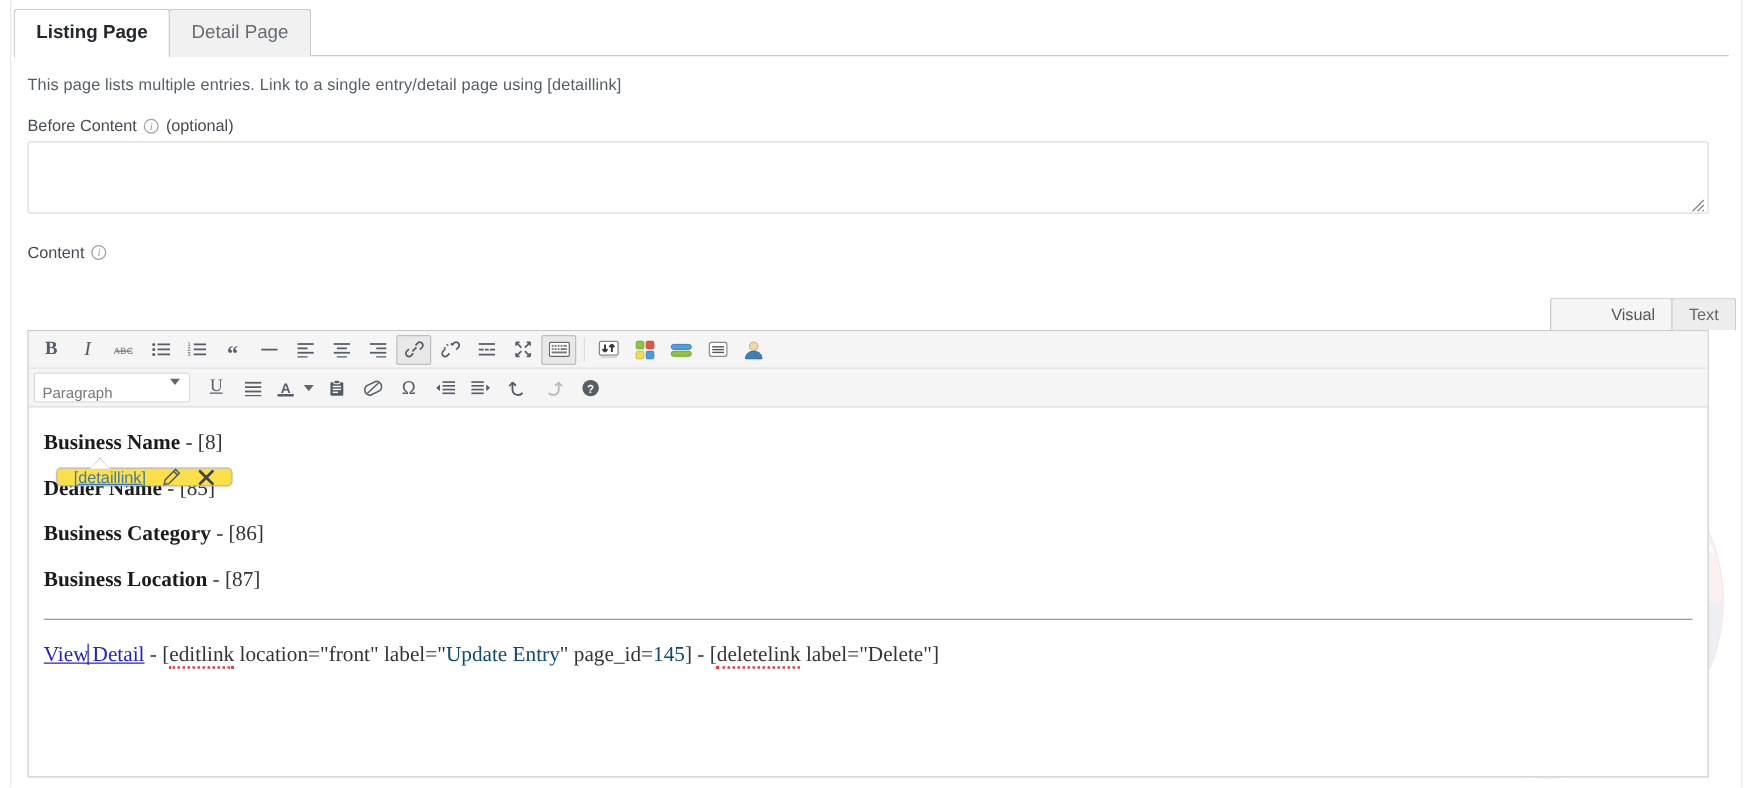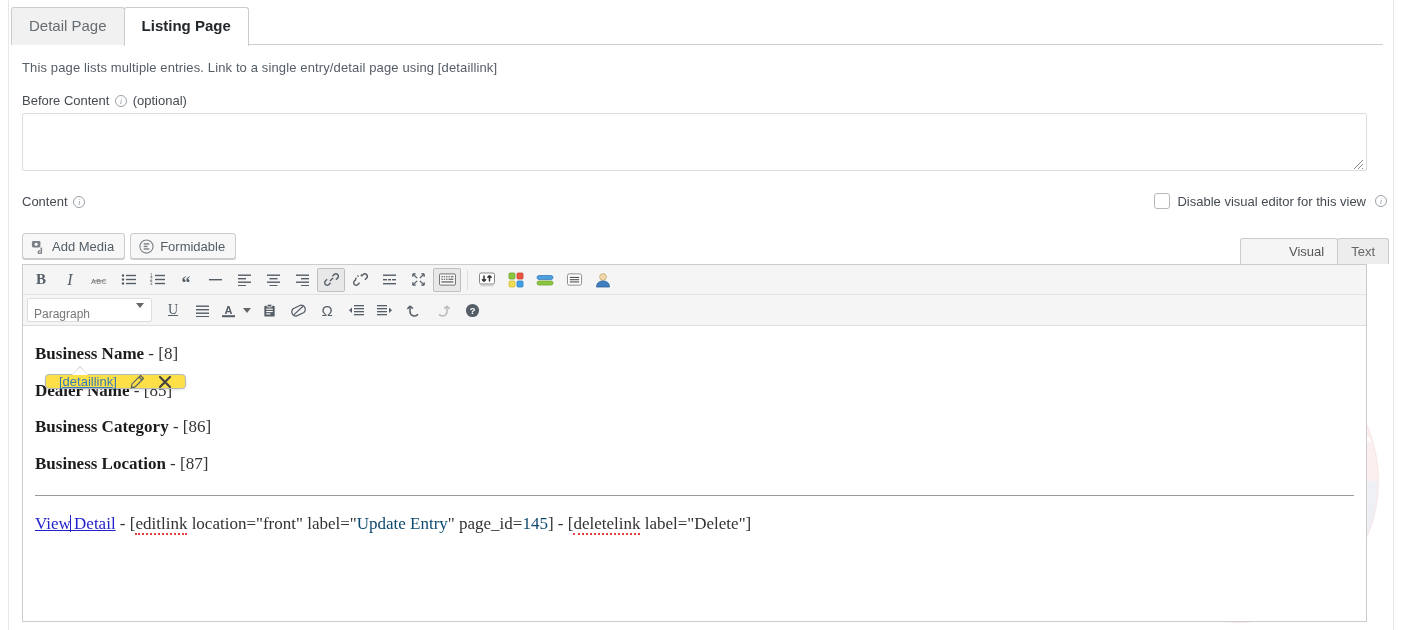--- a/index.html
+++ b/index.html
@@ -291,70 +291,46 @@
       <text x="149" y="150" text-anchor="middle" font-family="'Liberation Sans',sans-serif" font-size="58" fill="#e9ebf4">Web</text>
       <path d="M 196 96 C 232 118 226 160 196 182 C 214 150 212 120 196 96 Z" fill="#dfeccf"></path>
       <text x="140" y="212" text-anchor="middle" font-family="'Liberation Sans',sans-serif" font-size="54" fill="#f6f0d8">c</text>
       <text x="172" y="212" text-anchor="middle" font-family="'Liberation Sans',sans-serif" font-size="54" fill="#f3dada">u</text>
       <text x="204" y="212" text-anchor="middle" font-family="'Liberation Sans',sans-serif" font-size="54" fill="#e0edd3">s</text>
       <text x="234" y="212" text-anchor="middle" font-family="'Liberation Sans',sans-serif" font-size="54" fill="#f7dcdc">p</text>
     </svg>
   </div>
 
   <div class="tabbar">
+    <div class="tab active">
+      <span>Listing Page</span>
+    </div>
     <div class="tab">
       <span>Detail Page</span>
-    </div>
-    <div class="tab active">
-      <span>Listing Page</span>
     </div>
   </div>
 
   <div class="desc">This page lists multiple entries. Link to a single entry/detail page using [detaillink]</div>
 
   <div class="fieldlabel" id="lbl-before">
     <span>Before Content</span>
     <span class="info-icon">i</span>
     <span>(optional)</span>
   </div>
   <textarea id="before-textarea" placeholder="" style=""></textarea>
   <svg id="resize-grip" viewBox="0 0 12 12">
     <path d="M11 2 L2 11 M11 6 L6 11 M11 10 L10 11" stroke="#888" stroke-width="1" fill="none"></path>
   </svg>
 
   <div class="fieldlabel" id="lbl-content">
     <span>Content</span>
     <span class="info-icon">i</span>
   </div>
 
-  <div id="disable-row">
-    <span id="disable-cb"></span>
-    <span>Disable visual editor for this view</span>
-    <span class="info-icon">i</span>
-  </div>
-
-  <div class="mediabar">
-    <div class="mbtn">
-      <svg width="15" height="15" viewBox="0 0 16 16">
-        <rect x="1" y="2" width="9" height="7" rx="1.5" fill="#7b8086"></rect>
-        <circle cx="5.5" cy="5.5" r="1.6" fill="#fff"></circle>
-        <path d="M11 9 L11 14 M11 14 A1.6 1.6 0 1 1 9.5 12.6" stroke="#7b8086" stroke-width="1.6" fill="none"></path>
-      </svg>
-      <span>Add Media</span>
-    </div>
-    <div class="mbtn">
-      <svg width="15" height="15" viewBox="0 0 16 16">
-        <circle cx="8" cy="8" r="7" fill="none" stroke="#7b8086" stroke-width="1.2"></circle>
-        <rect x="5" y="4.5" width="6" height="1.5" fill="#7b8086"></rect>
-        <rect x="5" y="7.2" width="4" height="1.5" fill="#7b8086"></rect>
-        <rect x="5" y="9.9" width="6" height="1.5" fill="#7b8086"></rect>
-      </svg>
-      <span>Formidable</span>
-    </div>
-  </div>
+
 
   <div id="vt-tabs">
     <div class="vt active">
       <span>Visual</span>
     </div>
     <div class="vt">
       <span>Text</span>
     </div>
   </div>
 

